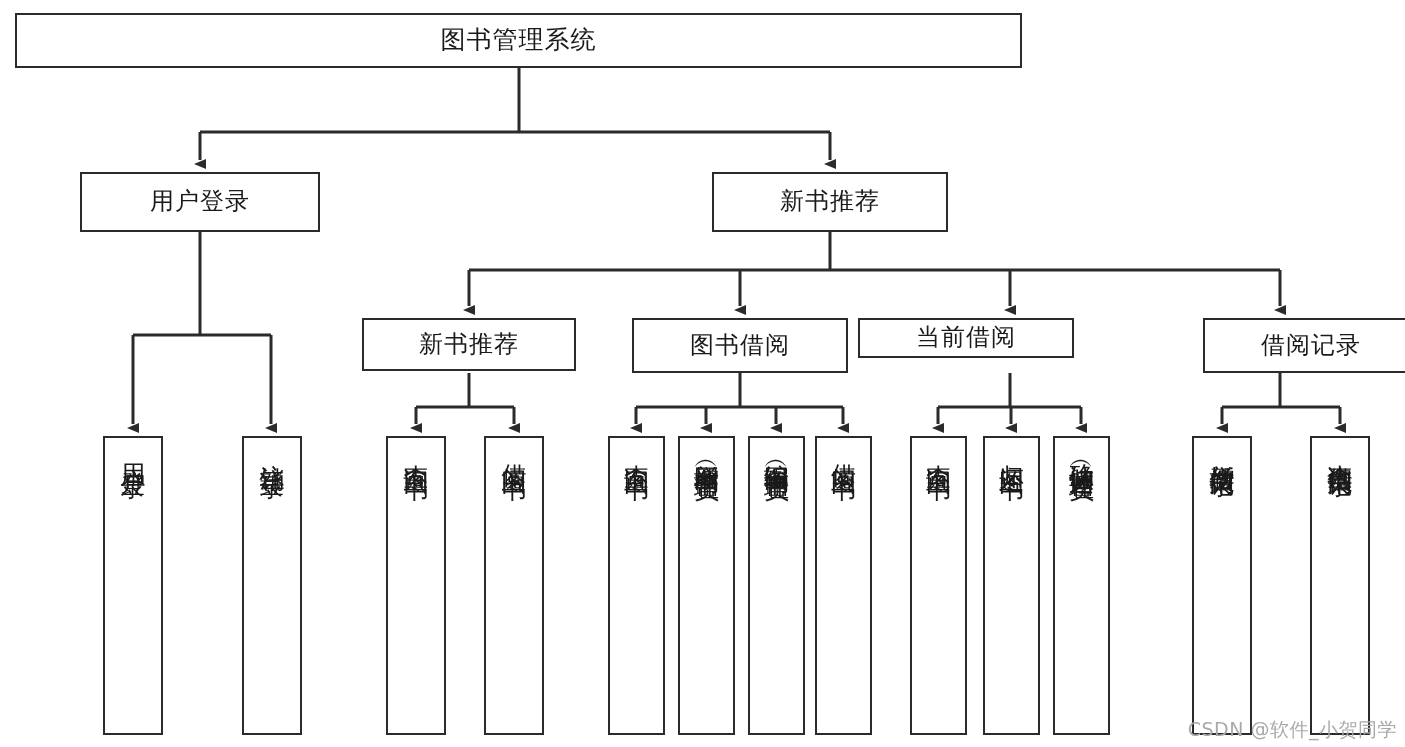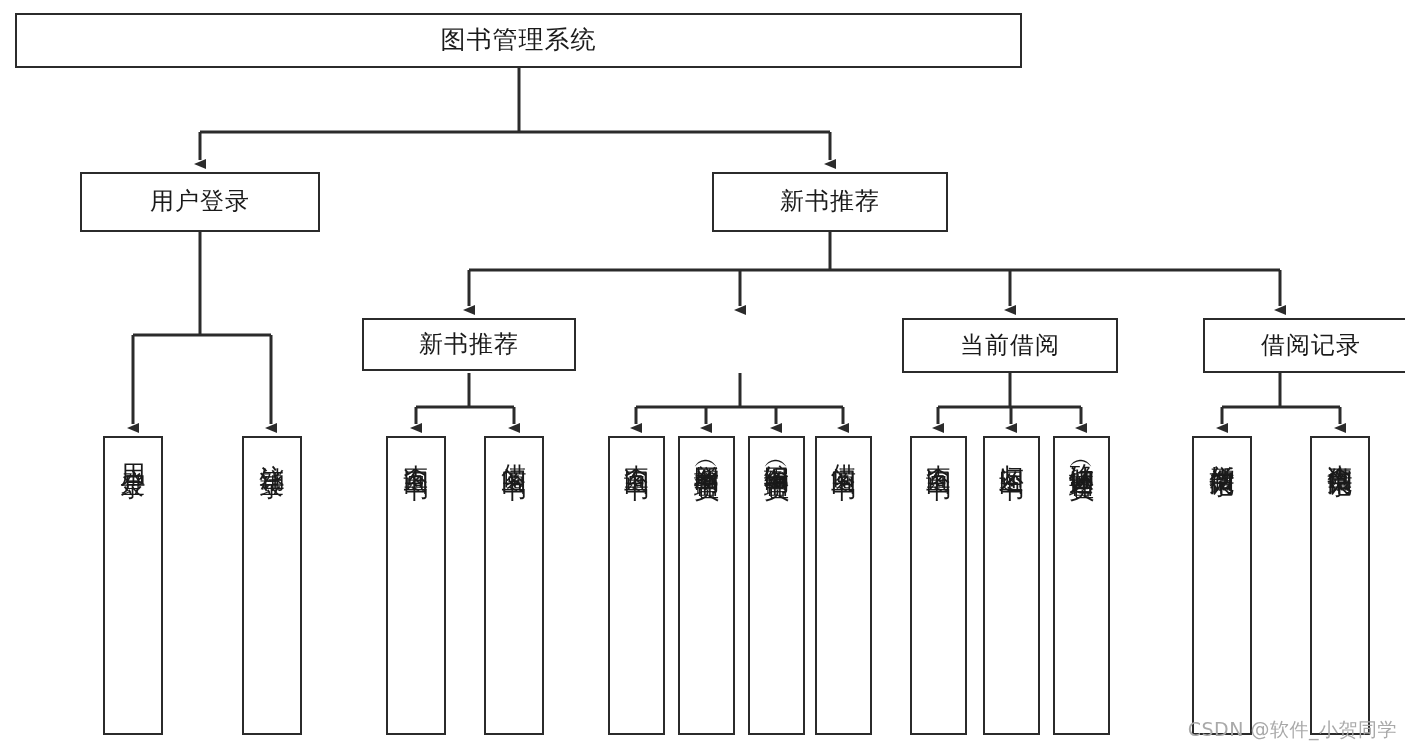--- a/index.html
+++ b/index.html
@@ -132,21 +132,24 @@
   <div class="node tier2" id="n-t2-0" style="left: 80px; top: 172px; width: 240px; height: 60px;">
     <span class="label">用户登录</span>
   </div>
   <div class="node tier2" id="n-t2-1" style="left: 712px; top: 172px; width: 236px; height: 60px;">
     <span class="label">新书推荐</span>
   </div>
 
   <div class="node tier3" id="n-t3-0" style="left: 362px; top: 318px; width: 214px; height: 53px;">
     <span class="label">新书推荐</span>
   </div>
-  <div class="node tier3" id="n-t3-2" style="left: 902px; top: 318px; width: 216px; height: 55px;">
+  <div class="node tier3" id="n-t3-1" style="left: 632px; top: 318px; width: 216px; height: 55px;">
+    <span class="label">图书借阅</span>
+  </div>
+  <div class="node tier3" id="n-t3-2" style="left: 858px; top: 318px; width: 216px; height: 40px;">
     <span class="label">当前借阅</span>
   </div>
   <div class="node tier3" id="n-t3-3" style="left: 1203px; top: 318px; width: 216px; height: 55px;">
     <span class="label">借阅记录</span>
   </div>
 
   <div class="node leaf" id="n-l-0" style="left: 103px; top: 436px; width: 60px; height: 299px;">
     <span class="label">用户登录</span>
   </div>
   <div class="node leaf" id="n-l-1" style="left: 242px; top: 436px; width: 60px; height: 299px;">

